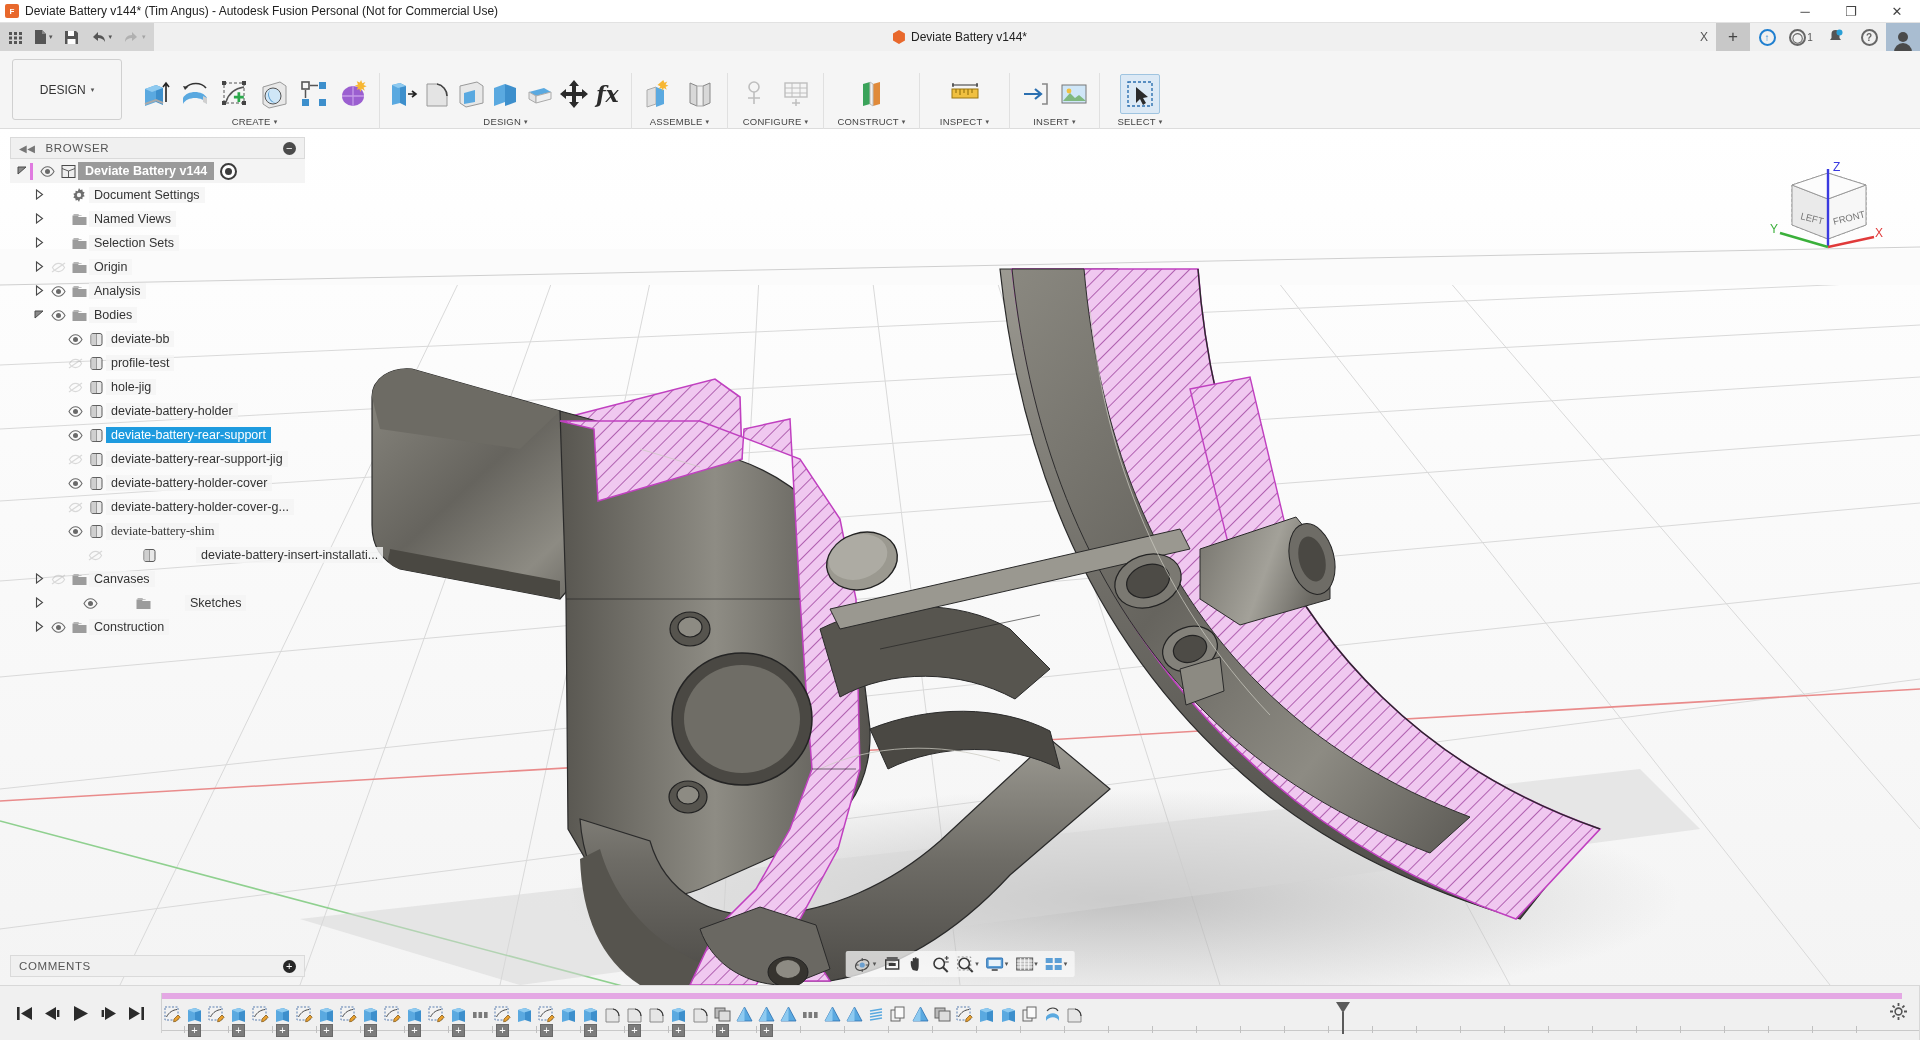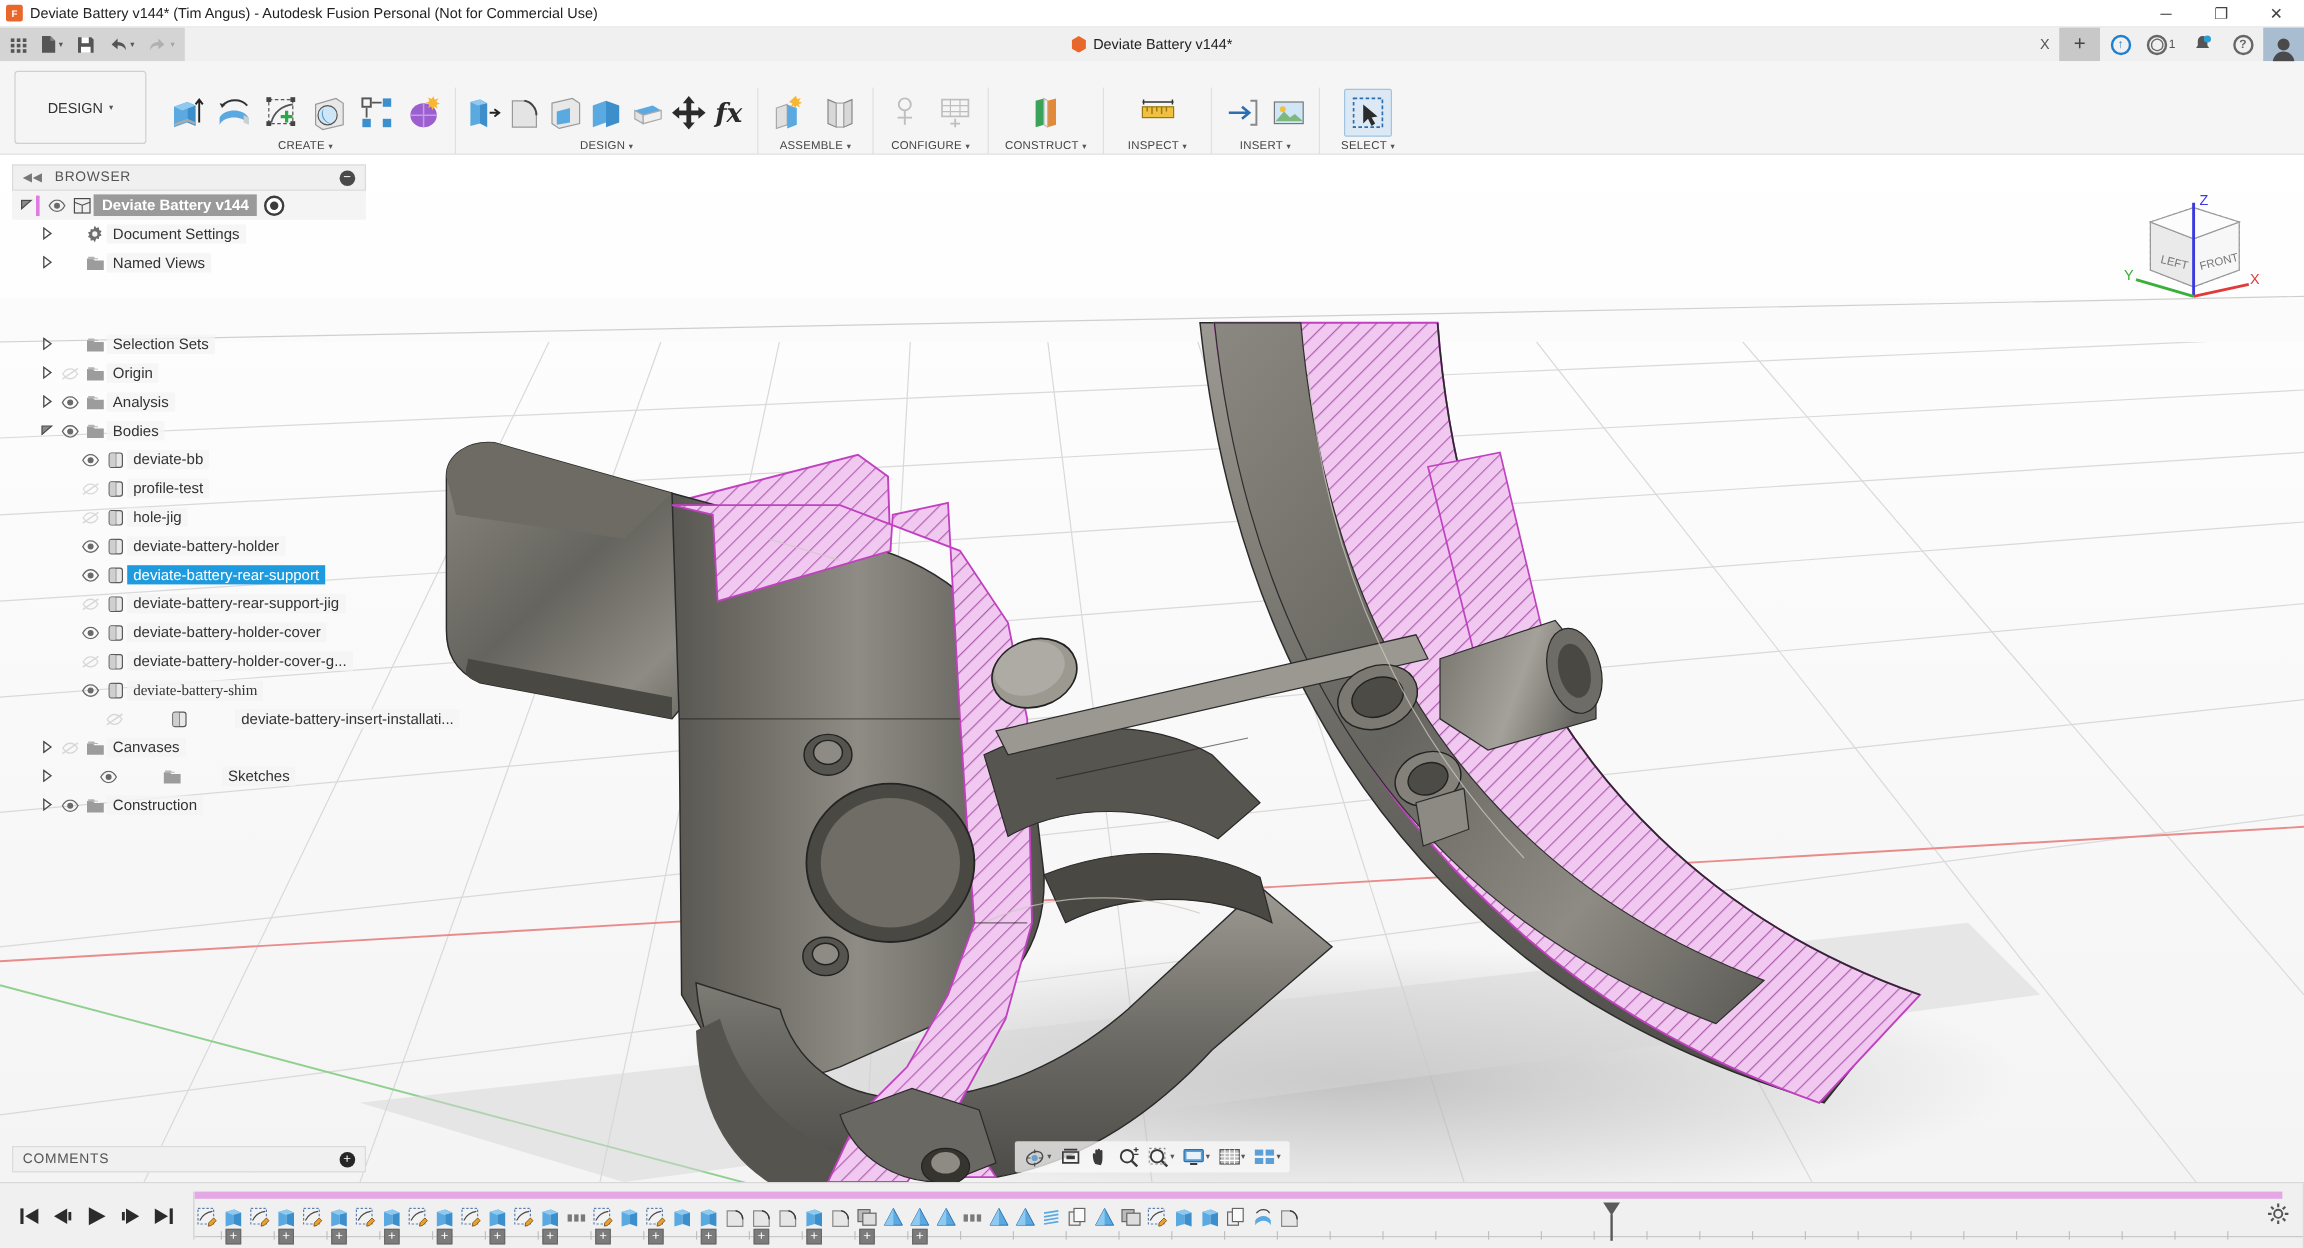--- a/index.html
+++ b/index.html
@@ -662,21 +662,21 @@
             </svg></span>
           <span class="eye"></span>
           <span class="nicon">
             <svg width="15" height="13" viewBox="0 0 15 13">
               <path d="M0.5 2.5h5l1.3 1.6H14.5V12H0.5z" fill="#9c9c9c"></path>
               <path d="M1.5 1h4.8l1 1.2H9.6V3H1.5z" fill="#b5b5b5"></path>
             </svg>
           </span>
           <span class="nlabel">Named Views</span>
         </div>
-        <div class="tnode" style="margin-left: 17px; margin-top: 44px;">
+        <div class="tnode" style="margin-left: 17px;">
           <span class="arrow"><svg width="9" height="11" viewBox="0 0 9 11">
               <path d="M1.5 1 L7.5 5.5 L1.5 10 Z" fill="none" stroke="#4a4a4a" stroke-width="1.1"></path>
             </svg></span>
           <span class="eye"></span>
           <span class="nicon">
             <svg width="15" height="13" viewBox="0 0 15 13">
               <path d="M0.5 2.5h5l1.3 1.6H14.5V12H0.5z" fill="#9c9c9c"></path>
               <path d="M1.5 1h4.8l1 1.2H9.6V3H1.5z" fill="#b5b5b5"></path>
             </svg>
           </span>

